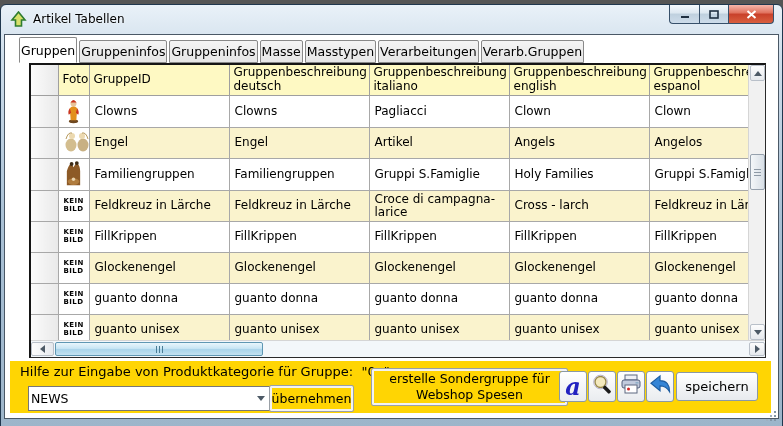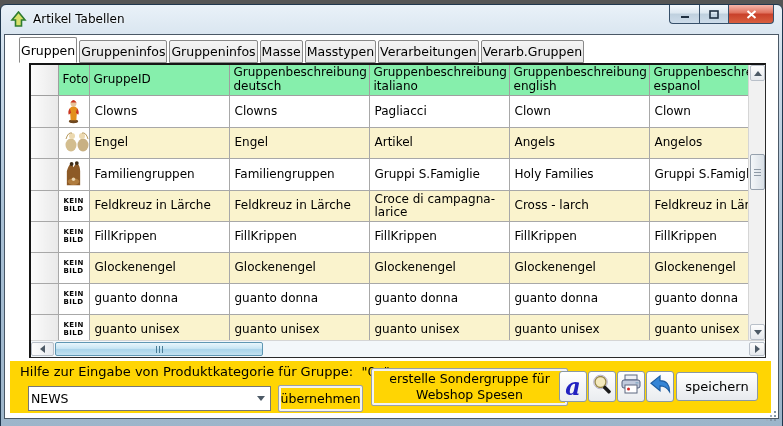--- a/index.html
+++ b/index.html
@@ -24,21 +24,21 @@
   .tab-strip{position:absolute;left:14px;top:2px;height:26px;display:flex;align-items:flex-end;}
   .tab{height:23px;padding:0 1px;margin-right:2px;display:flex;align-items:center;font-size:12.5px;color:#000;
     background:linear-gradient(180deg,#f4f4f4,#e6e6e6);border:1px solid #898989;border-radius:2px 2px 0 0;}
   .tab.active{height:26px;background:#fff;border-bottom:1px solid #fff;font-size:12.5px;}
   
   .grid{position:absolute;left:24px;top:28px;width:737px;height:295px;background:#fff;
     border:1px solid #2a2a2a;border-top:2px solid #151515;border-left:2px solid #151515;}
   .grid-inner{display:grid;grid-template-columns:1fr 17px;grid-template-rows:1fr 17px;width:100%;height:100%;}
   .table-wrap{overflow:hidden;grid-column:1;grid-row:1;}
   table.data{border-collapse:collapse;table-layout:fixed;width:720px;font-size:12px;color:#000;}
-  table.data th{font-weight:normal;text-align:left;background:#86efac;height:30px;padding:1px 4px;
+  table.data th{font-weight:normal;text-align:left;background:#fef9c3;height:30px;padding:1px 4px;
     border-right:1px solid #9f9f9f;border-bottom:1px solid #9f9f9f;white-space:pre-line;line-height:1.15;overflow:hidden;vertical-align:middle;}
   table.data td{height:31px;padding:0 5px;border-right:1px solid #a8a8a8;border-bottom:1px solid #a8a8a8;
     vertical-align:middle;line-height:1.1;overflow:hidden;background:#fff;}
   table.data td.col-sel,table.data th.col-sel{background:linear-gradient(90deg,#fbfbfb,#e9e9e9);padding:0;}
   tr.alt td.col-gruppeId,tr.alt td.col-deutsch,tr.alt td.col-italiano,tr.alt td.col-english,tr.alt td.col-espanol{background:#faf3cd;}
   td.col-espanol{white-space:nowrap;}
   td.col-foto{text-align:center;padding:0 2px;}
   td.no-image{font-size:7px;font-weight:bold;white-space:pre-line;line-height:1.5;text-align:center;letter-spacing:.4px;}
   
   .vscroll{grid-column:2;grid-row:1;position:relative;background:#f1f1f1;border-left:1px solid #d5d5d5;}
@@ -64,21 +64,21 @@
     display:flex;align-items:center;justify-content:center;gap:2px;}
   .h-thumb i{display:block;width:1px;height:7px;background:#4a7d96;}
   
   .footer{position:absolute;left:5px;top:326px;width:761px;height:52px;background:#ffd503;}
   .help-label{position:absolute;left:10px;top:3px;font-size:13px;color:#000;white-space:pre;}
   .combo{position:absolute;left:18px;top:25px;width:243px;height:25px;background:#fff;border:1px solid #777;display:flex;align-items:center;}
   .combo .val{font-size:12.5px;padding-left:2px;flex:1;}
   .combo .dd{width:18px;display:flex;align-items:center;justify-content:center;}
   .gold-btn{position:absolute;background:#ffd503;border:1px solid #9aa0a6;box-shadow:inset 0 0 0 2px #f2f2f2;
     border-radius:2px;display:flex;align-items:center;justify-content:center;text-align:center;font-size:12.5px;color:#000;}
-  .btn-apply{left:268px;top:24px;width:85px;height:27px;}
+  .btn-apply{left:259px;top:24px;width:85px;height:27px;}
   .btn-create{left:361px;top:7px;width:197px;height:38px;line-height:1.25;white-space:pre-line;font-size:12.5px;}
   .clipped-label{position:absolute;left:547px;top:12px;font-size:16px;line-height:15px;white-space:pre-line;color:#1d4ed8;}
   .icon-btn{position:absolute;top:10px;width:28px;height:31px;border:1px solid #8a99a6;border-radius:3px;
     background:linear-gradient(180deg,#ffffff,#e9ecef);display:flex;align-items:center;justify-content:center;}
   .btn-save{position:absolute;left:666px;top:11px;width:82px;height:29px;border:1px solid #8a99a6;border-radius:3px;
     background:linear-gradient(180deg,#ffffff,#e7eaee);display:flex;align-items:center;justify-content:center;font-size:13px;color:#000;}
   .ic-font{font-family:"DejaVu Serif","Liberation Serif",serif;font-style:italic;font-weight:bold;font-size:24px;color:#2222c0;line-height:1;margin-top:-3px;}
   
   .grip{position:absolute;right:5px;bottom:3px;}
 </style>

